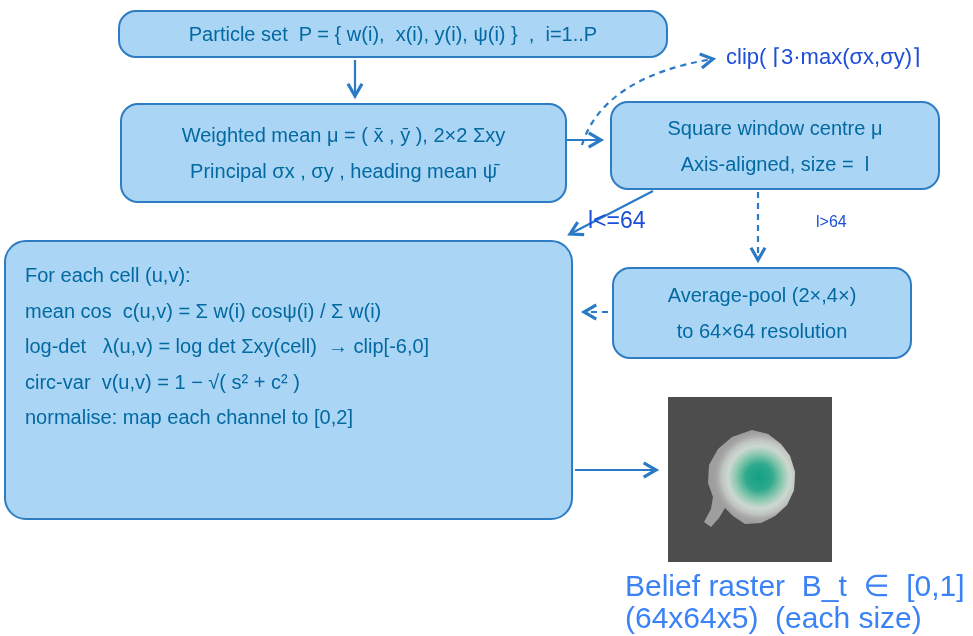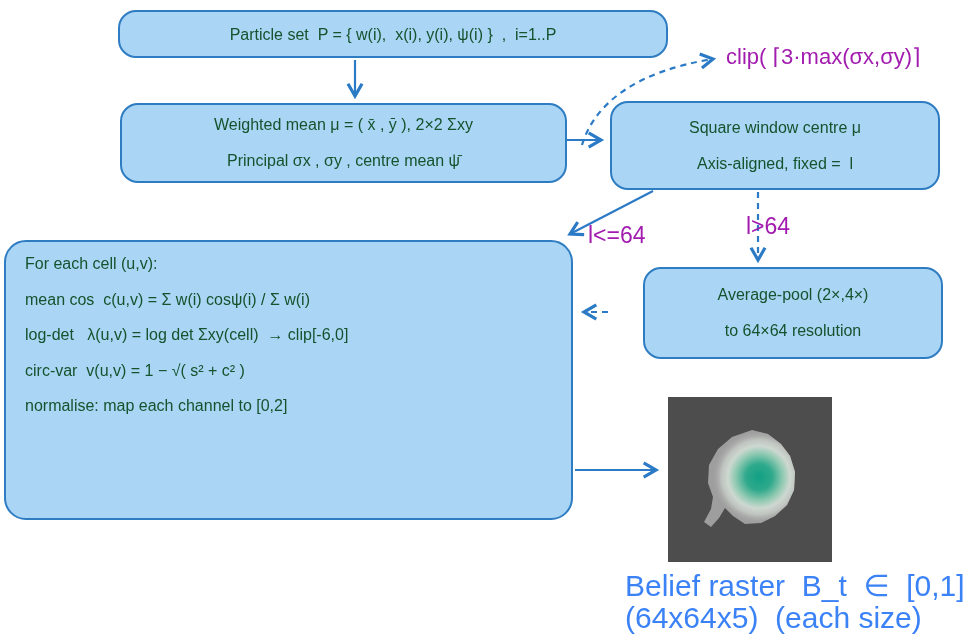--- a/index.html
+++ b/index.html
@@ -4,38 +4,38 @@
 <style>
   html,body{margin:0;padding:0;background:#ffffff;}
   .canvas{
     position:relative;width:973px;height:636px;background:#ffffff;
     font-family:"Liberation Sans",sans-serif;overflow:hidden;
     color:#212f3d;
   }
   .connectors{position:absolute;left:0;top:0;width:973px;height:636px;pointer-events:none;}
   .box{
     position:absolute;background:#aad5f5;border:2.5px solid #2e7cc2;
-    border-radius:18px;box-sizing:border-box;color:#14532d;
+    border-radius:18px;box-sizing:border-box;color:#0369a1;
     display:flex;flex-direction:column;align-items:center;justify-content:center;
-    font-size:16px;line-height:33px;
+    font-size:20px;line-height:33px;
   }
   .pre{white-space:pre;}
   .box1{left:118px;top:10px;width:550px;height:48px;}
-  .box2{left:120px;top:103px;width:447px;height:80px;line-height:36px;}
+  .box2{left:120px;top:103px;width:447px;height:100px;line-height:36px;}
   .box3{left:610px;top:101px;width:330px;height:89px;line-height:36px;}
   .box4{
     left:4px;top:240px;width:569px;height:280px;border-radius:22px;
     align-items:flex-start;justify-content:flex-start;
-    padding:4px 0 0 19px;line-height:35.5px;
+    padding:16px 0 0 19px;line-height:35.5px;
   }
-  .box5{left:643px;top:267px;width:300px;height:92px;line-height:36px;}
-  .annotation{position:absolute;color:#a21caf;white-space:pre;}
+  .box5{left:612px;top:267px;width:300px;height:92px;line-height:36px;}
+  .annotation{position:absolute;color:#1d4ed8;white-space:pre;}
   .clip-label{left:726px;top:44px;font-size:22px;}
-  .branch-small-label{left:588px;top:222px;font-size:23px;text-align:right;}
-  .branch-large-label{left:746px;top:213px;font-size:23px;}
+  .branch-small-label{left:588px;top:207px;font-size:23px;text-align:right;}
+  .branch-large-label{left:816px;top:213px;font-size:16px;}
   .raster{position:absolute;left:668px;top:397px;width:164px;height:165px;}
   .raster svg{display:block;}
   .caption{position:absolute;left:625px;top:570px;font-size:30px;line-height:32px;color:#3b82f6;}
 </style>
 </head>
 <body>
 
 <div class="canvas">
 
   <svg class="connectors" viewBox="0 0 973 636" xmlns="http://www.w3.org/2000/svg">
@@ -52,26 +52,26 @@
     <path d="M608,312 L584,312" fill="none" stroke="#2b7ac6" stroke-width="2.2" stroke-dasharray="6,5" marker-end="url(#arrowhead)"></path>
     <path d="M575,470 L656,470" fill="none" stroke="#2b7ac6" stroke-width="2.2" marker-end="url(#arrowhead)"></path>
   </svg>
 
   <div class="box box1">
     <span class="pre">Particle set  P = { w(i),  x(i), y(i), ψ(i) }  ,  i=1..P</span>
   </div>
 
   <div class="box box2">
     <div class="pre">Weighted mean μ = ( x̄ , ȳ ), 2×2 Σxy</div>
-    <div class="pre">Principal σx , σy , centre mean ψ̄</div>
+    <div class="pre">Principal σx , σy , heading mean ψ̄</div>
   </div>
 
   <div class="box box3">
     <div class="pre">Square window centre μ</div>
-    <div class="pre">Axis-aligned, fixed =  l</div>
+    <div class="pre">Axis-aligned, size =  l</div>
   </div>
 
   <div class="box box4">
     <div class="pre">For each cell (u,v):</div>
     <div class="pre">mean cos  c(u,v) = Σ w(i) cosψ(i) / Σ w(i)</div>
     <div class="pre">log-det   λ(u,v) = log det Σxy(cell)  → clip[-6,0]</div>
     <div class="pre">circ-var  v(u,v) = 1 − √( s² + c² )</div>
     <div class="pre">normalise: map each channel to [0,2]</div>
   </div>
 

